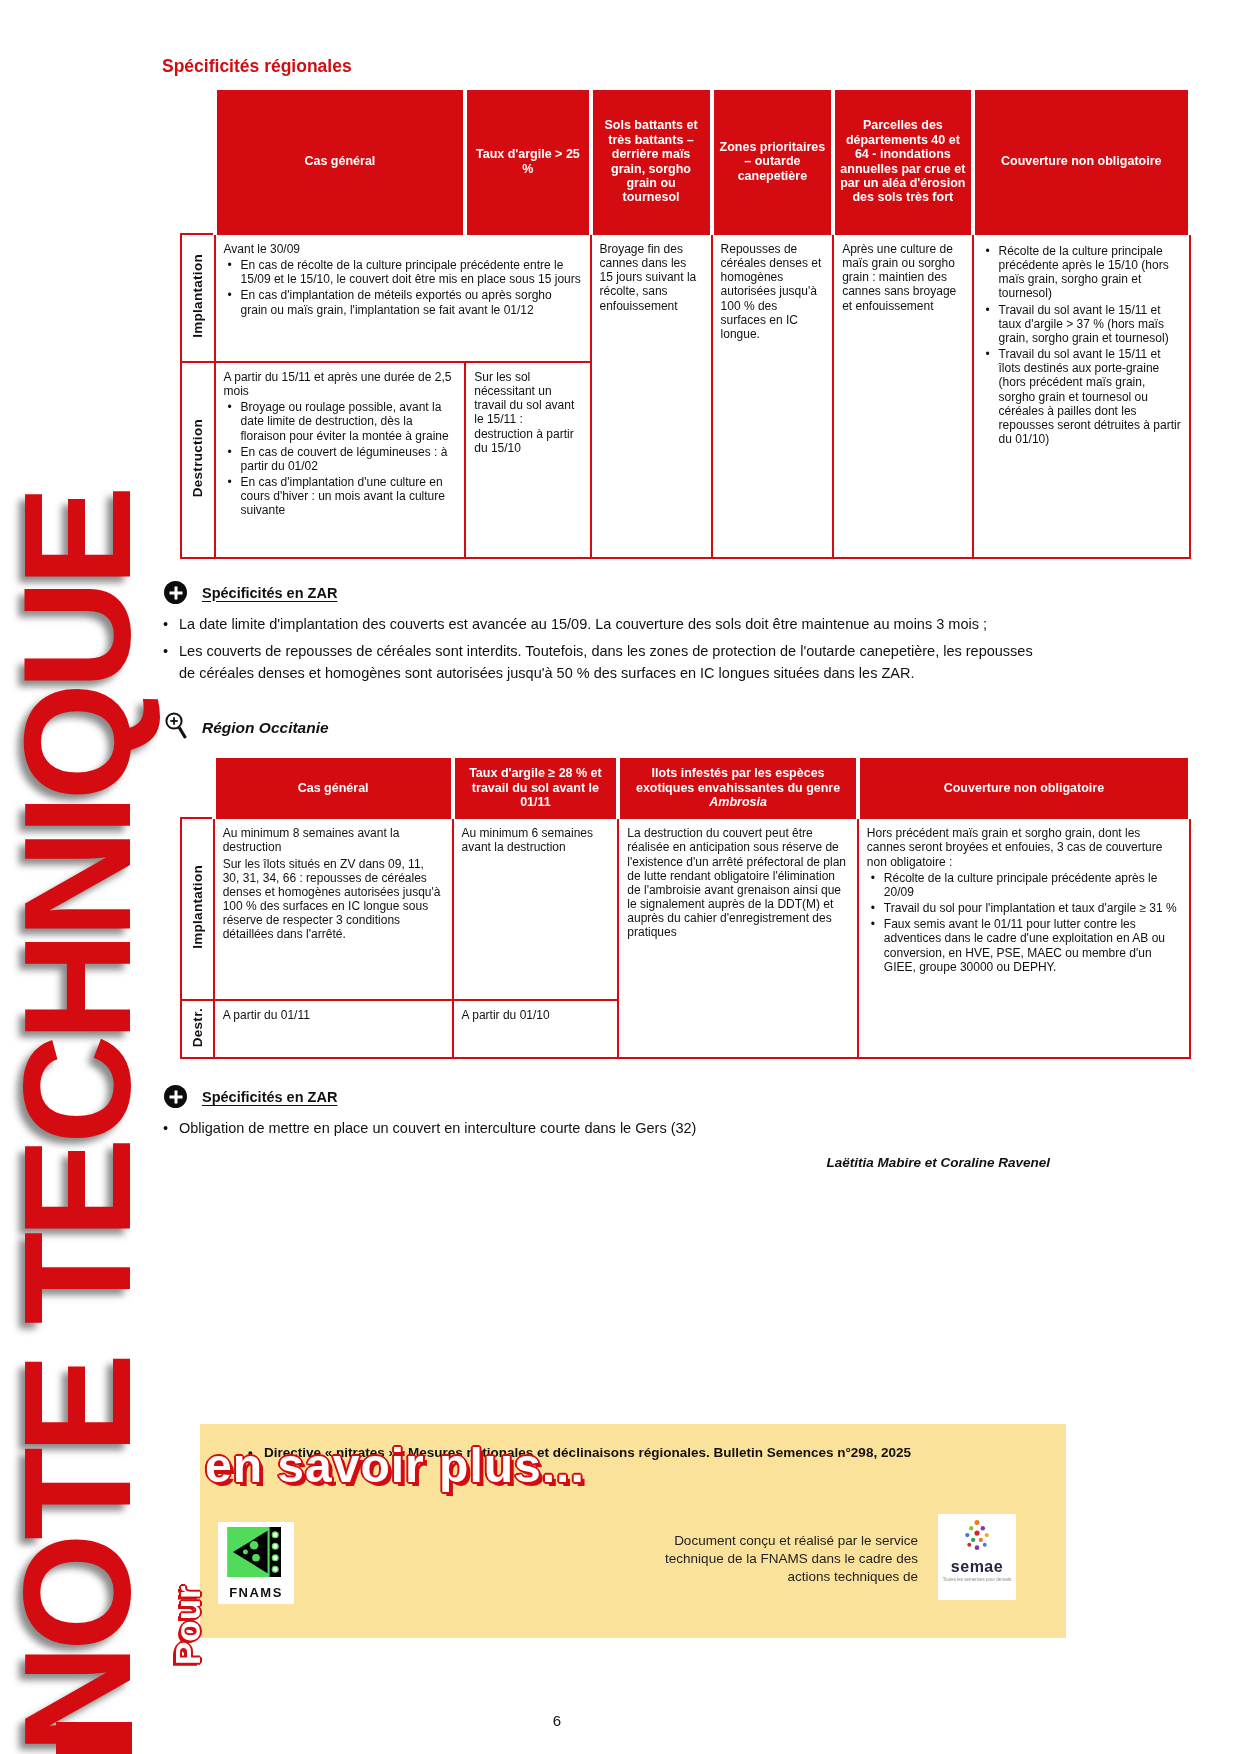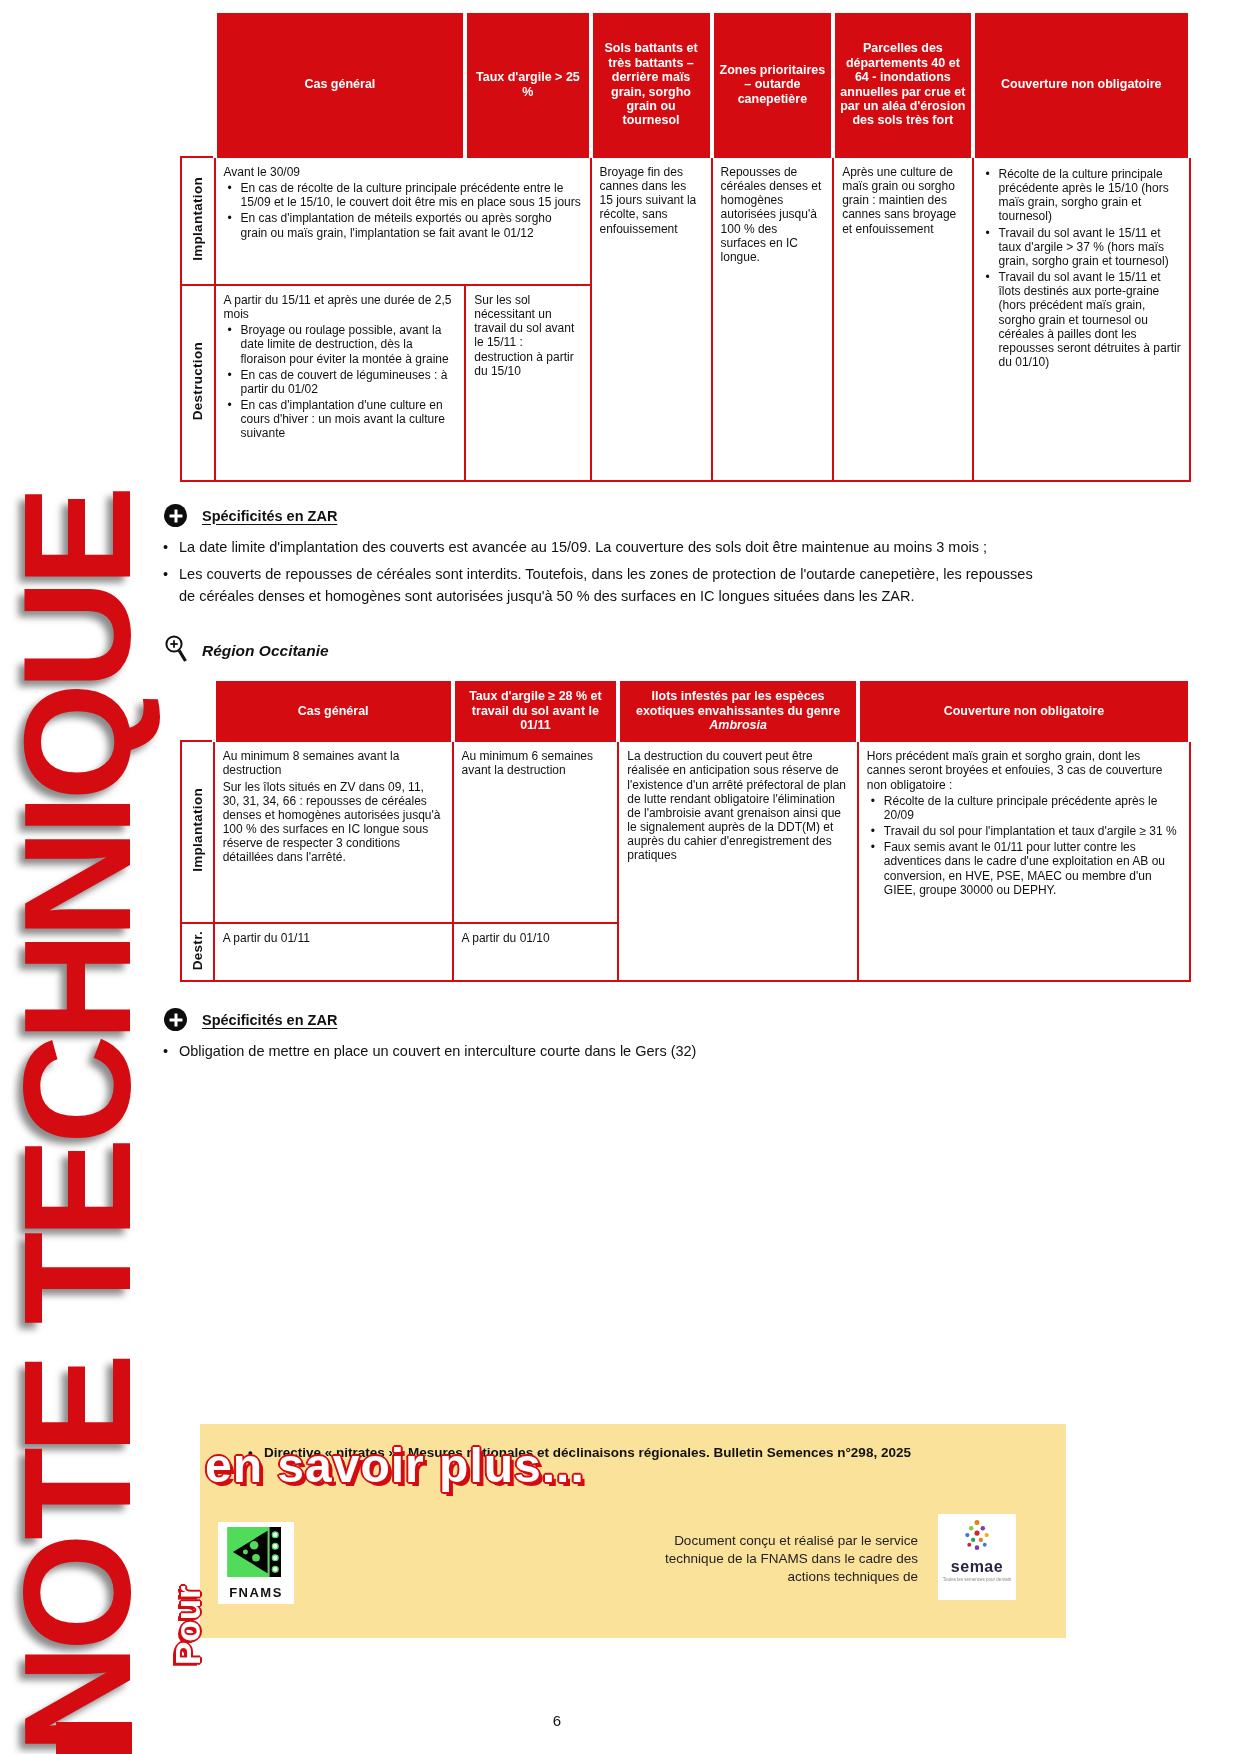--- a/index.html
+++ b/index.html
@@ -96,20 +96,21 @@
   .pageno{position:absolute;left:162px;top:1712px;width:790px;text-align:center;font-size:15px;}
 </style>
 </head>
 <body>
 
 <div class="note-banner">NOTE TECHNIQUE</div>
 <div class="corner-bar"></div>
 
 <div class="content">
 
+  <h1 class="section-title">Spécificités régionales</h1>
 
 
 
   <table class="t7">
     <colgroup>
         <col style="width:34px">
         <col style="width:256px">
         <col style="width:127px">
         <col style="width:122px">
         <col style="width:123px">
@@ -241,20 +242,21 @@
     </table>
 
   <div class="zar-head second">
     <span class="plus-icon"></span>
     <span class="zar-title">Spécificités en ZAR</span>
   </div>
   <ul class="zar-list">
     <li>Obligation de mettre en place un couvert en interculture courte dans le Gers (32)</li>
   </ul>
 
+  <p class="authors">Laëtitia Mabire et Coraline Ravenel</p>
 </div>
 
 <div class="savoir-title">en savoir plus...</div>
 <div class="pour-label">Pour</div>
 
 <div class="savoir-box">
   <ul>
     <li>Directive « nitrates » - Mesures nationales et déclinaisons régionales. Bulletin Semences n°298, 2025</li>
   </ul>
 

